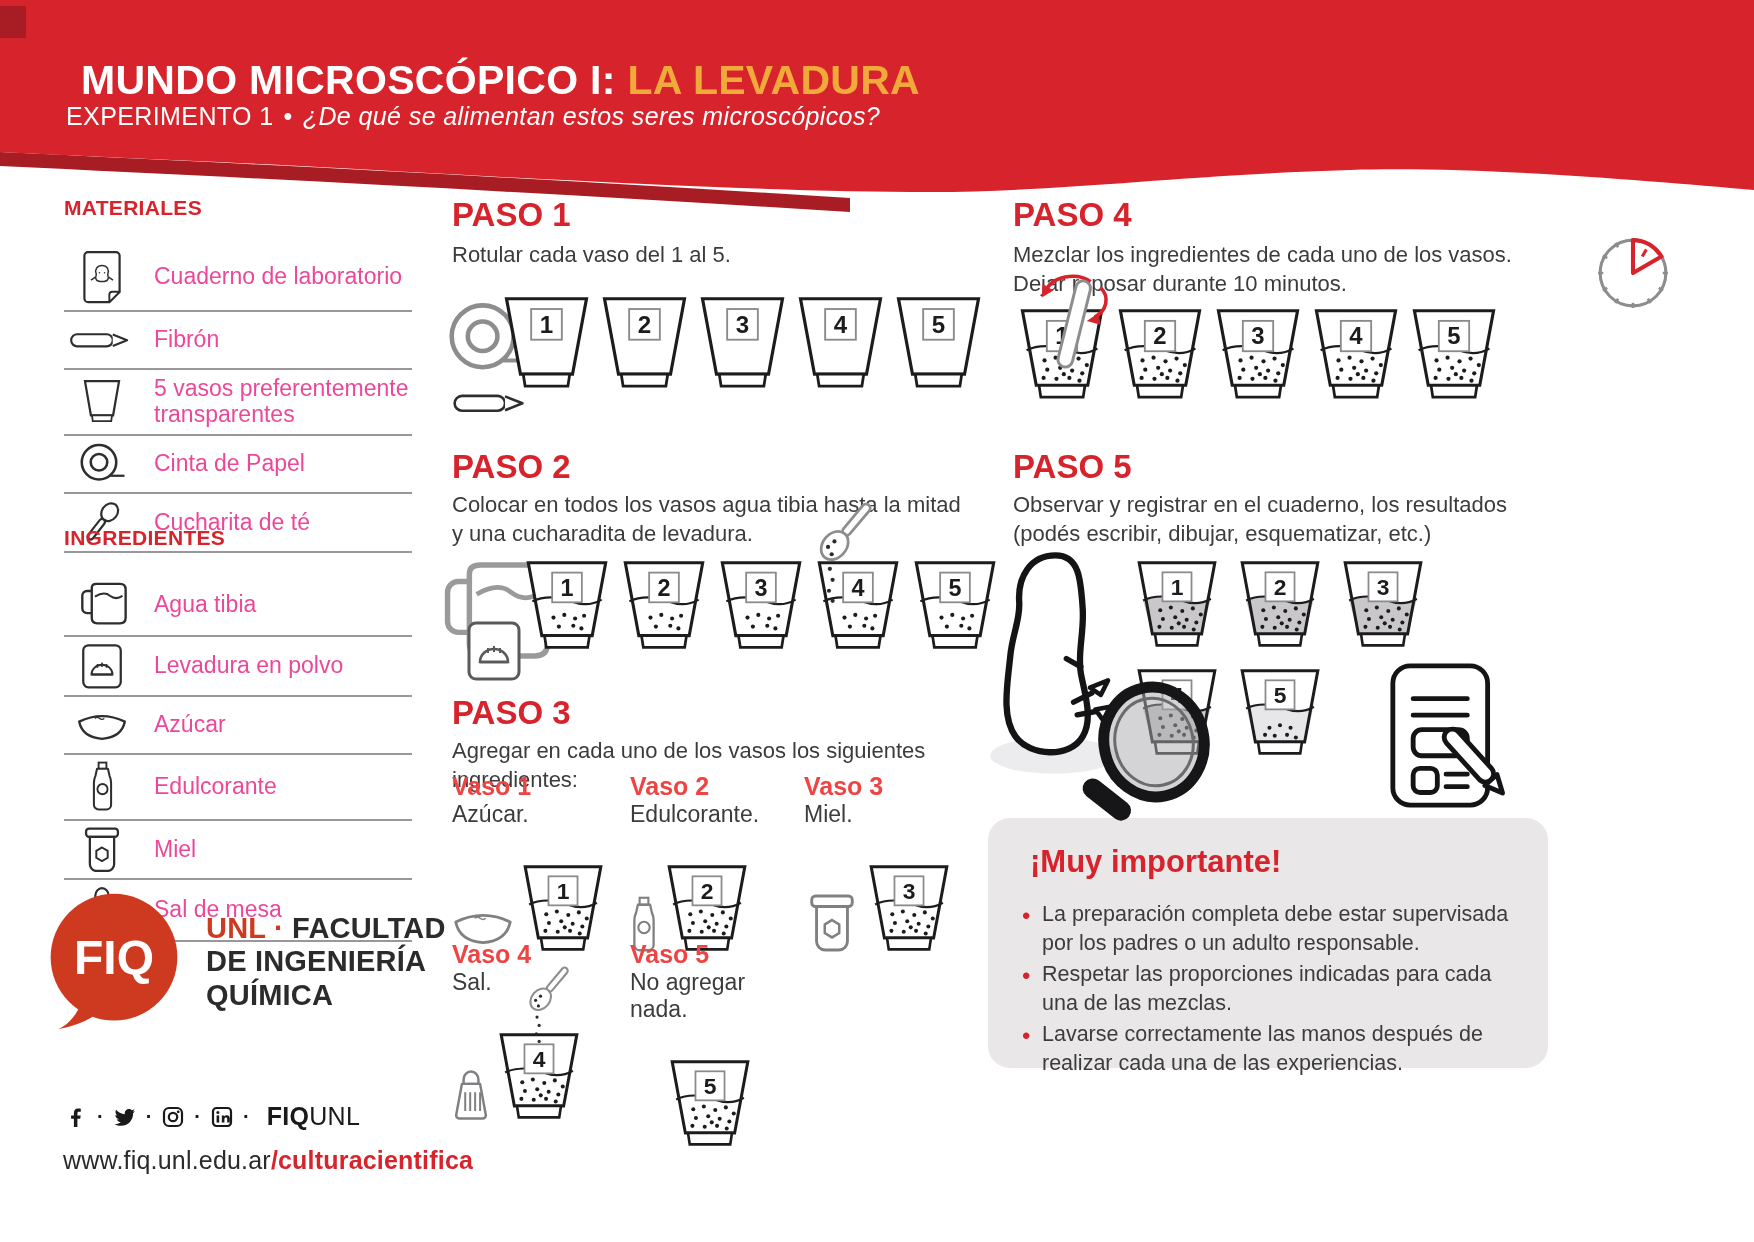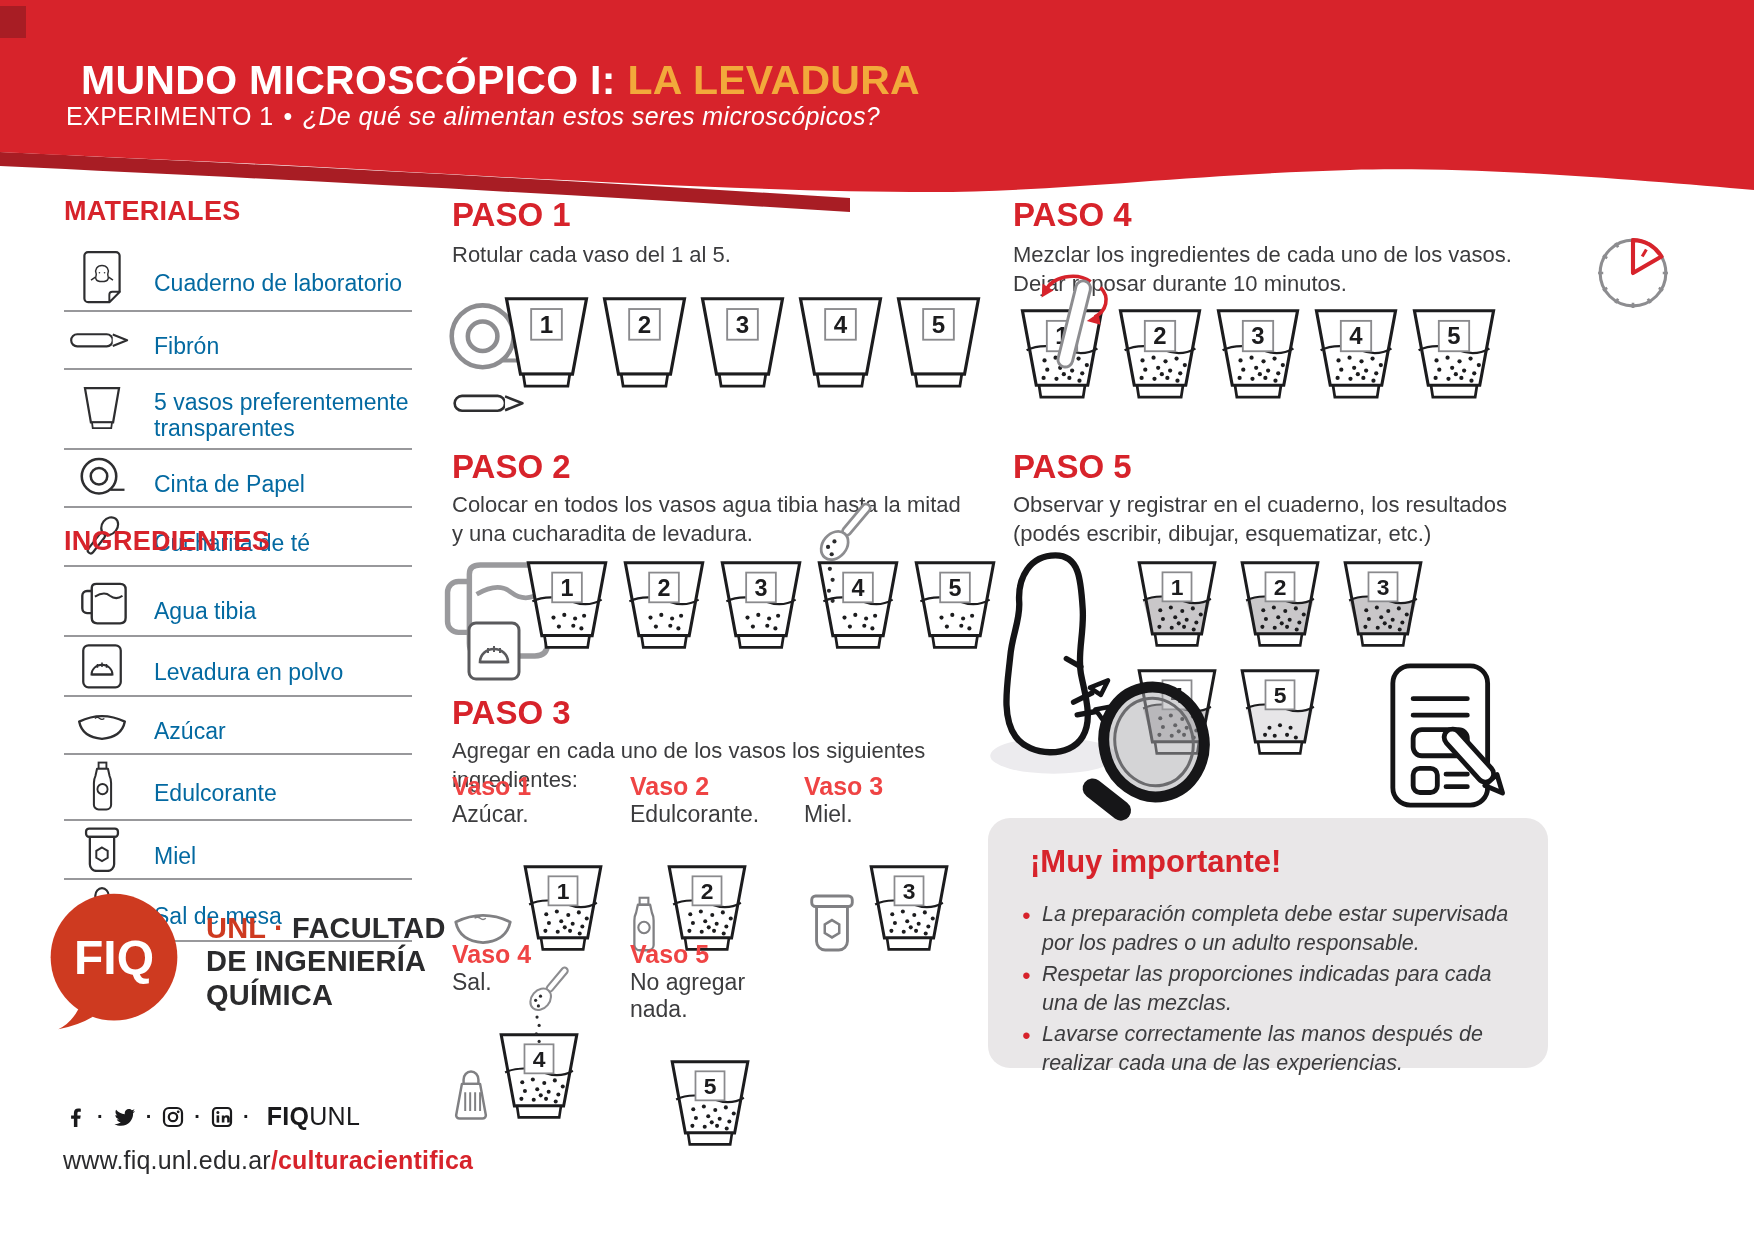--- a/index.html
+++ b/index.html
@@ -12,28 +12,28 @@
   .hdr-corner{position:absolute;left:0;top:6px;width:26px;height:32px;background:#a81d24;}
   .hdr-title{position:absolute;left:64px;top:40px;margin:17px;font-size:41px;font-weight:800;
     color:#fff;letter-spacing:.3px;white-space:nowrap;}
   .hdr-title .hl{color:#f2a93b;}
   .hdr-sub{position:absolute;left:66px;top:102px;margin:0;font-size:25px;color:#fff;font-weight:400;
     letter-spacing:.4px;white-space:nowrap;}
   .hdr-sub .bullet{margin:0 10px;}
   .hdr-sub em{font-style:italic;}
 
   
-  .sec-h{position:absolute;left:64px;margin:0;font-size:27px;font-weight:800;color:#d7232b;letter-spacing:.3px;}
+  .sec-h{position:absolute;left:64px;margin:0;font-size:21px;font-weight:800;color:#d7232b;letter-spacing:.3px;}
   .sec-h.mat{top:196px;} .sec-h.ing{top:526px;}
   .icon-list{position:absolute;left:64px;width:348px;}
   .icon-list.materials{top:244px;} .icon-list.ingredients{top:574px;}
   .li-row{display:flex;align-items:center;gap:14px;padding:6px 0;border-bottom:2px solid #98989b;min-height:44px;}
   .li-icon{flex:0 0 76px;display:flex;justify-content:center;}
   .li-icon svg{display:block;height:auto;}
-  .li-label{font-size:23px;color:#0369a1;line-height:1.12;margin-top:14px;}
+  .li-label{font-size:23px;color:#ec4899;line-height:1.12;}
   .li-icon[data-name="notebook-icon"] svg{width:44px}
   .li-icon[data-name="marker-icon"] svg{width:66px}
   .li-icon[data-name="cup-icon"] svg{width:40px}
   .li-icon[data-name="tape-icon"] svg{width:48px}
   .li-icon[data-name="teaspoon-icon"] svg{width:44px}
   .li-icon[data-name="jug-icon"] svg{width:52px}
   .li-icon[data-name="yeast-packet-icon"] svg{width:42px}
   .li-icon[data-name="sugar-bowl-icon"] svg{width:52px}
   .li-icon[data-name="sweetener-bottle-icon"] svg{width:25px}
   .li-icon[data-name="honey-jar-icon"] svg{width:44px}
@@ -103,21 +103,21 @@
   .p5-cups-top{position:absolute;left:1133px;top:560px;gap:15px;}
   .p5-cups-top .cup{width:88px;}
   .p5-cups-bottom{position:absolute;left:1133px;top:668px;gap:15px;}
   .p5-cups-bottom .cup{width:88px;}
   .p5-magnifier{position:absolute;left:1076px;top:680px;width:150px;z-index:3;}
   .p5-notepad{position:absolute;left:1388px;top:660px;width:118px;}
 
   
   .important{position:absolute;left:988px;top:818px;width:560px;height:250px;background:#e9e7e8;border-radius:22px;}
   .imp-title{position:absolute;left:42px;top:26px;margin:0;font-size:31px;font-weight:800;color:#d7232b;}
-  .imp-list{position:absolute;left:32px;top:82px;margin:0;padding:0;list-style:none;width:506px;font-style:italic;}
+  .imp-list{position:absolute;left:32px;top:82px;margin:0;padding:0;list-style:none;width:506px;}
   .imp-list li{position:relative;padding-left:22px;font-size:21.5px;color:#3c3c3e;line-height:1.33;margin-bottom:3px;}
   .imp-list li::before{content:"\2022";position:absolute;left:2px;top:0;color:#d7232b;font-size:24px;}
 </style>
 </head>
 <body>
 
 <div class="poster" data-name="poster">
 
   <header class="hdr" data-name="header">
     <svg class="hdr-wave" data-name="header-wave-background" viewBox="0 0 1754 230" preserveAspectRatio="none" aria-hidden="true">

